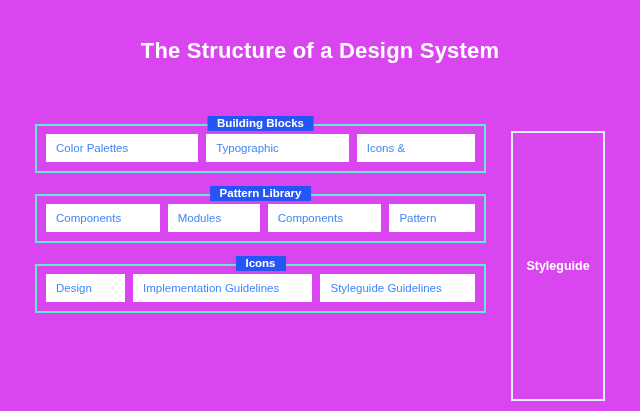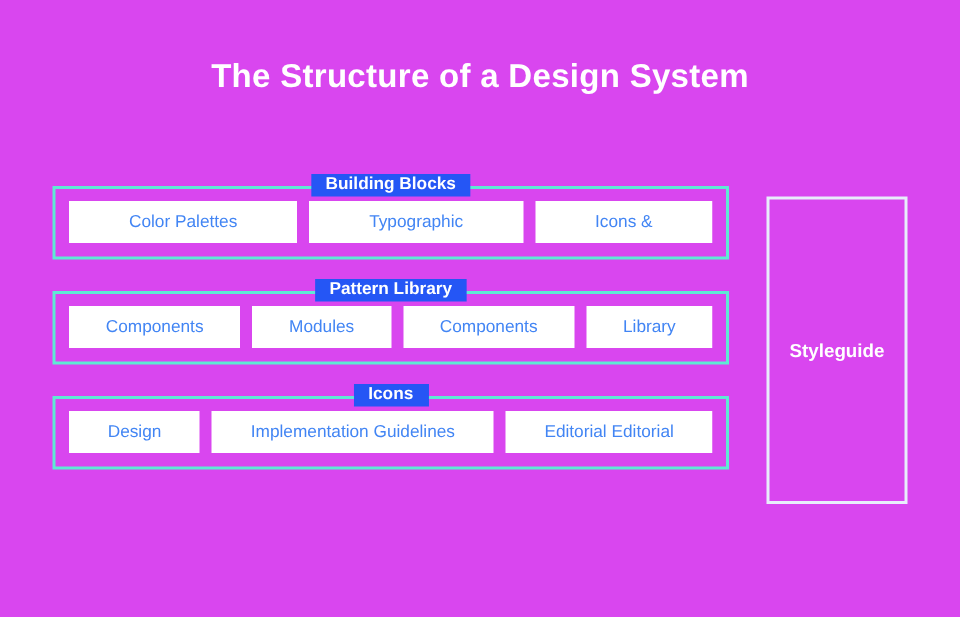--- a/index.html
+++ b/index.html
@@ -70,35 +70,35 @@
     gap: 8px;
     overflow: hidden;
   }
 
   .chip {
     background: #ffffff;
     color: #4285f4;
     font-size: 11.5px;
     height: 28px;
     line-height: 28px;
-    text-align: center;
+    text-align: left;
     white-space: nowrap;
     padding: 0 10px;
     box-sizing: border-box;
     flex: 0 0 auto;
   }
   .chip.grow { flex: 1 1 auto; }
 
   
   .styleguide {
     position: absolute;
     left: 511px;
     top: 131px;
     width: 94px;
-    height: 205px;
+    height: 270px;
     border: 2px solid #e8edfb;
     box-sizing: border-box;
     display: flex;
     align-items: center;
     justify-content: center;
   }
   .styleguide-label {
     color: #ffffff;
     font-size: 12.5px;
     font-weight: bold;
@@ -122,30 +122,30 @@
         <div class="chip grow">Icons &amp;</div>
       </div>
     </div>
 
     <div class="group">
       <div class="group-legend">Pattern Library</div>
       <div class="row">
         <div class="chip grow">Components</div>
         <div class="chip grow">Modules</div>
         <div class="chip grow">Components</div>
-        <div class="chip grow">Library</div>
+        <div class="chip grow">Pattern</div>
       </div>
     </div>
 
     <div class="group">
       <div class="group-legend">Icons</div>
       <div class="row">
         <div class="chip grow">Design</div>
         <div class="chip grow">Implementation Guidelines</div>
-        <div class="chip grow">Editorial Editorial</div>
+        <div class="chip grow">Styleguide Guidelines</div>
       </div>
     </div>
 
   </div>
 
   <div class="styleguide">
     <div class="styleguide-label">Styleguide</div>
   </div>
 
 </div>

